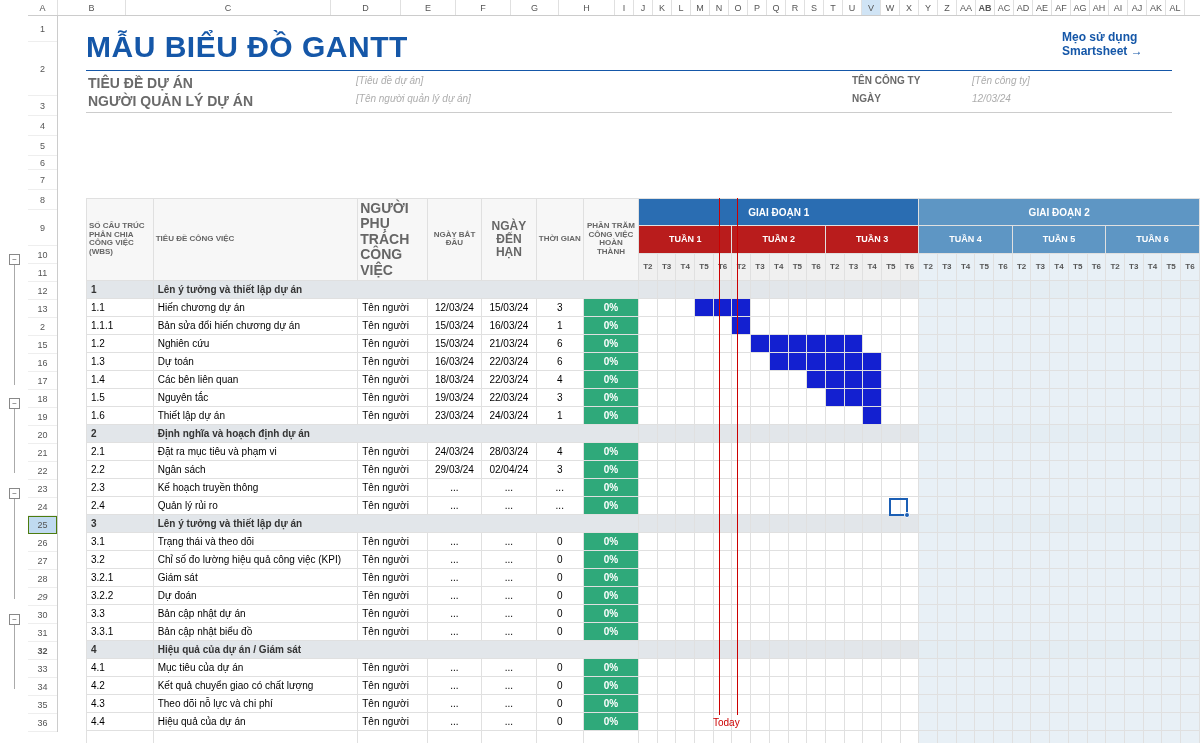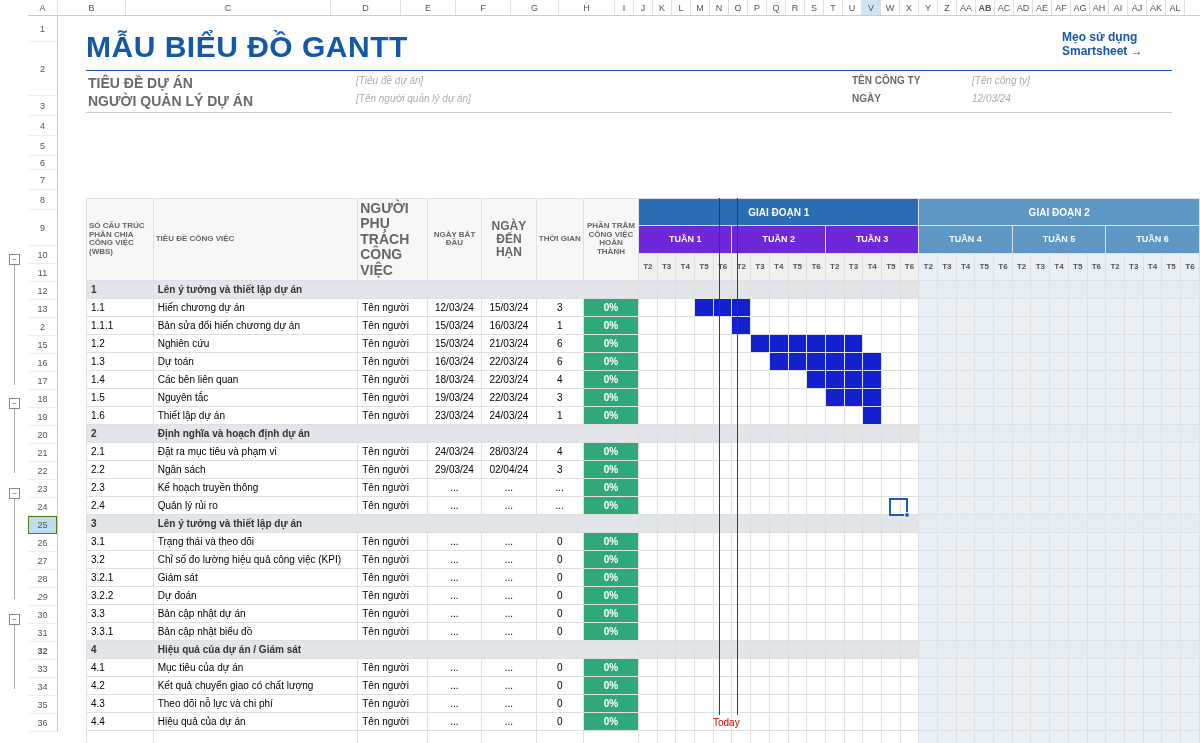--- a/index.html
+++ b/index.html
@@ -136,21 +136,21 @@
 .pct   { width: 56px;  text-align: center; }
 
 .day { width: 19px; text-align: center; font-size: 8px; padding: 0; }
 
 tr.h1 th { height: 16px; }
 tr.h2 th { height: 16px; font-size: 9px; }
 tr.h3 th { height: 16px; font-size: 8px; }
 
 .ph1 { background: #2a6db2; color: #fff; }
 .ph2 { background: #5e96c4; color: #fff; }
-.wk-label { background: #6d28d9; color: #fff; text-align: center; }
+.wk-label { background: #b91c1c; color: #fff; text-align: center; }
 .wk-label2 { background: #5e96c4; color: #fff; margin-top: 48px; }
 .day-hd { background: #f0f0f0; color: #555; }
 .day-hd-ph2 { background: #e8f0f6; color: #555; }
 
 tr.data td { height: 18px; font-size: 10px; }
 tr.section td {
   background: #e2e6ea;
   height: 18px;
   font-weight: 700;
   color: #333;

